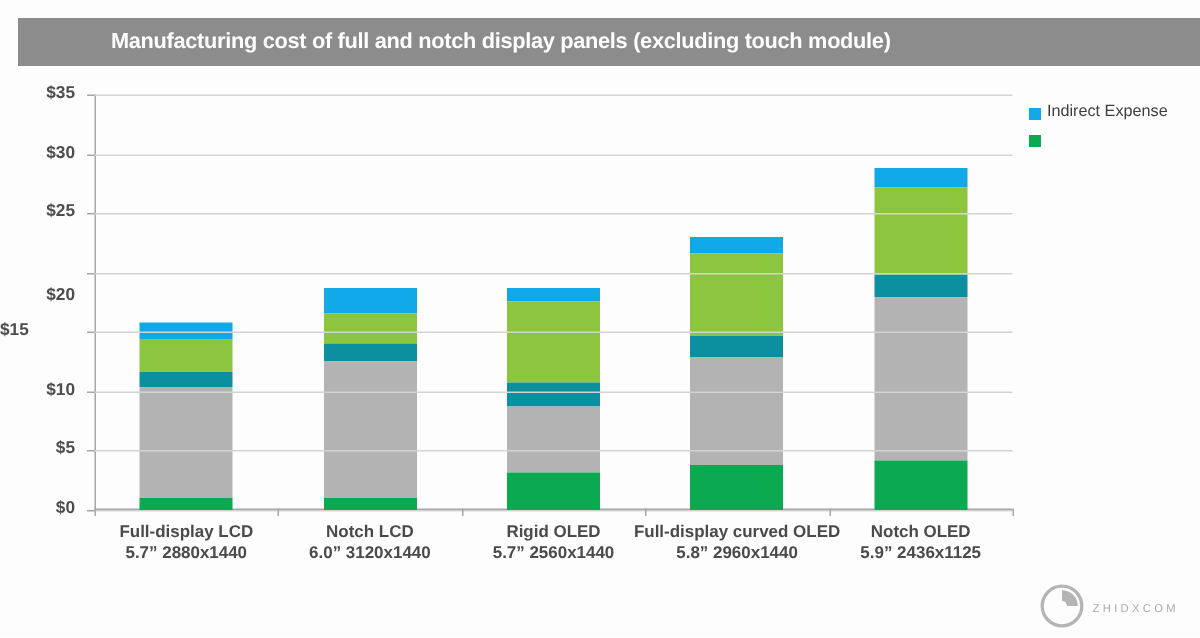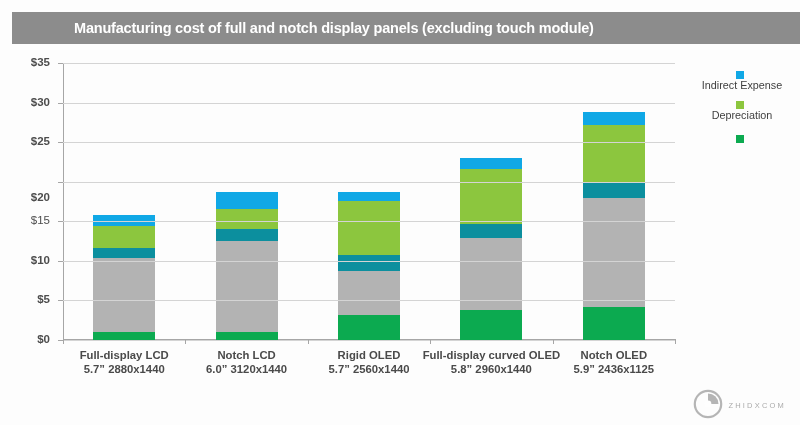--- a/index.html
+++ b/index.html
@@ -73,21 +73,20 @@
   }
   
   .legend{
     position:absolute;
     left:686px;top:68px;
     width:112px;
   }
   .legend-row{
     display:flex;align-items:center;
     margin-bottom:4px;
-    flex-direction:column;
   }
   .legend-swatch{
     width:8px;height:8px;flex:0 0 8px;
     margin-top:3px;margin-right:4px;
   }
   .legend-label{
     font-size:10.8px;color:#3f3f3f;
     line-height:13px;
     font-weight:normal;
   }
@@ -158,21 +157,21 @@
           <div class="seg" title="Yielded module materials: 13.8" style="height: 109.217px; background: rgb(179, 179, 179);"></div>
           <div class="seg" title="Personnel: 1.8" style="height: 14.2457px; background: rgb(12, 143, 158);"></div>
           <div class="seg" title="Depreciation: 7.4" style="height: 58.5657px; background: rgb(140, 198, 62);"></div>
           <div class="seg" title="Indirect Expense: 1.6" style="height: 12.6629px; background: rgb(16, 168, 230);"></div>
         </div>
       </div>
     <div id="ylabels">
         <div style="position: absolute; left: 0px; width: 50px; text-align: right; font-size: 11.5px; color: rgb(77, 77, 77); font-weight: bold; top: 281px;">$0</div>
         <div style="position: absolute; left: 0px; width: 50px; text-align: right; font-size: 11.5px; color: rgb(77, 77, 77); font-weight: bold; top: 241.429px;">$5</div>
         <div style="position: absolute; left: 0px; width: 50px; text-align: right; font-size: 11.5px; color: rgb(77, 77, 77); font-weight: bold; top: 201.857px;">$10</div>
-        <div style="position: absolute; left: 0px; width: 50px; text-align: right; font-size: 11.5px; color: rgb(77, 77, 77); font-weight: normal; top: 162.286px;">$15</div>
+        <div style="position: absolute; left: 0px; width: 50px; text-align: left; font-size: 11.5px; color: rgb(77, 77, 77); font-weight: bold; top: 162.286px;">$15</div>
         <div style="position: absolute; left: 0px; width: 50px; text-align: right; font-size: 11.5px; color: rgb(77, 77, 77); font-weight: bold; top: 139px;">$20</div>
         <div style="position: absolute; left: 0px; width: 50px; text-align: right; font-size: 11.5px; color: rgb(77, 77, 77); font-weight: bold; top: 83.1429px;">$25</div>
         <div style="position: absolute; left: 0px; width: 50px; text-align: right; font-size: 11.5px; color: rgb(77, 77, 77); font-weight: bold; top: 43.5714px;">$30</div>
         <div style="position: absolute; left: 0px; width: 50px; text-align: right; font-size: 11.5px; color: rgb(77, 77, 77); font-weight: bold; top: 4px;">$35</div>
       </div>
     <div id="xlabels">
         <div class="xlabel" style="left: 49.2px;">Full-display LCD
 5.7” 2880x1440</div>
         <div class="xlabel" style="left: 171.6px;">Notch LCD
 6.0” 3120x1440</div>
@@ -206,24 +205,20 @@
       <div class="xtick" style="left: 552.6px;"></div>
       <div class="xtick" style="left: 675px;"></div>
     </div>
 
   <div class="legend" id="legend">
       <div class="legend-row" style="margin-bottom: 6px;">
         <span class="legend-swatch" style="background: rgb(16, 168, 230);"></span>
         <span class="legend-label">Indirect Expense</span>
       </div>
       <div class="legend-row" style="margin-bottom: 10px;">
-        <span class="legend-swatch" style="background: rgb(140, 198, 62);"></span>
-        <span class="legend-label">Depreciation</span>
-      </div>
-      <div class="legend-row" style="margin-bottom: 10px;">
         <span class="legend-swatch" style="background: rgb(12, 170, 80);"></span>
       </div>
     </div>
 
   <div class="watermark">
     <div class="wm-mark">
       <svg viewBox="0 0 30 30" width="30" height="30" aria-hidden="true">
         <circle cx="15" cy="15" r="13.2" fill="none" stroke="#9a9a9a" stroke-width="2.2"></circle>
         <path d="M15 4.5 A10.5 10.5 0 0 1 25.5 15 L15 15 Z" fill="#9a9a9a"></path>
         <circle cx="15" cy="15" r="3.4" fill="#ffffff"></circle>

